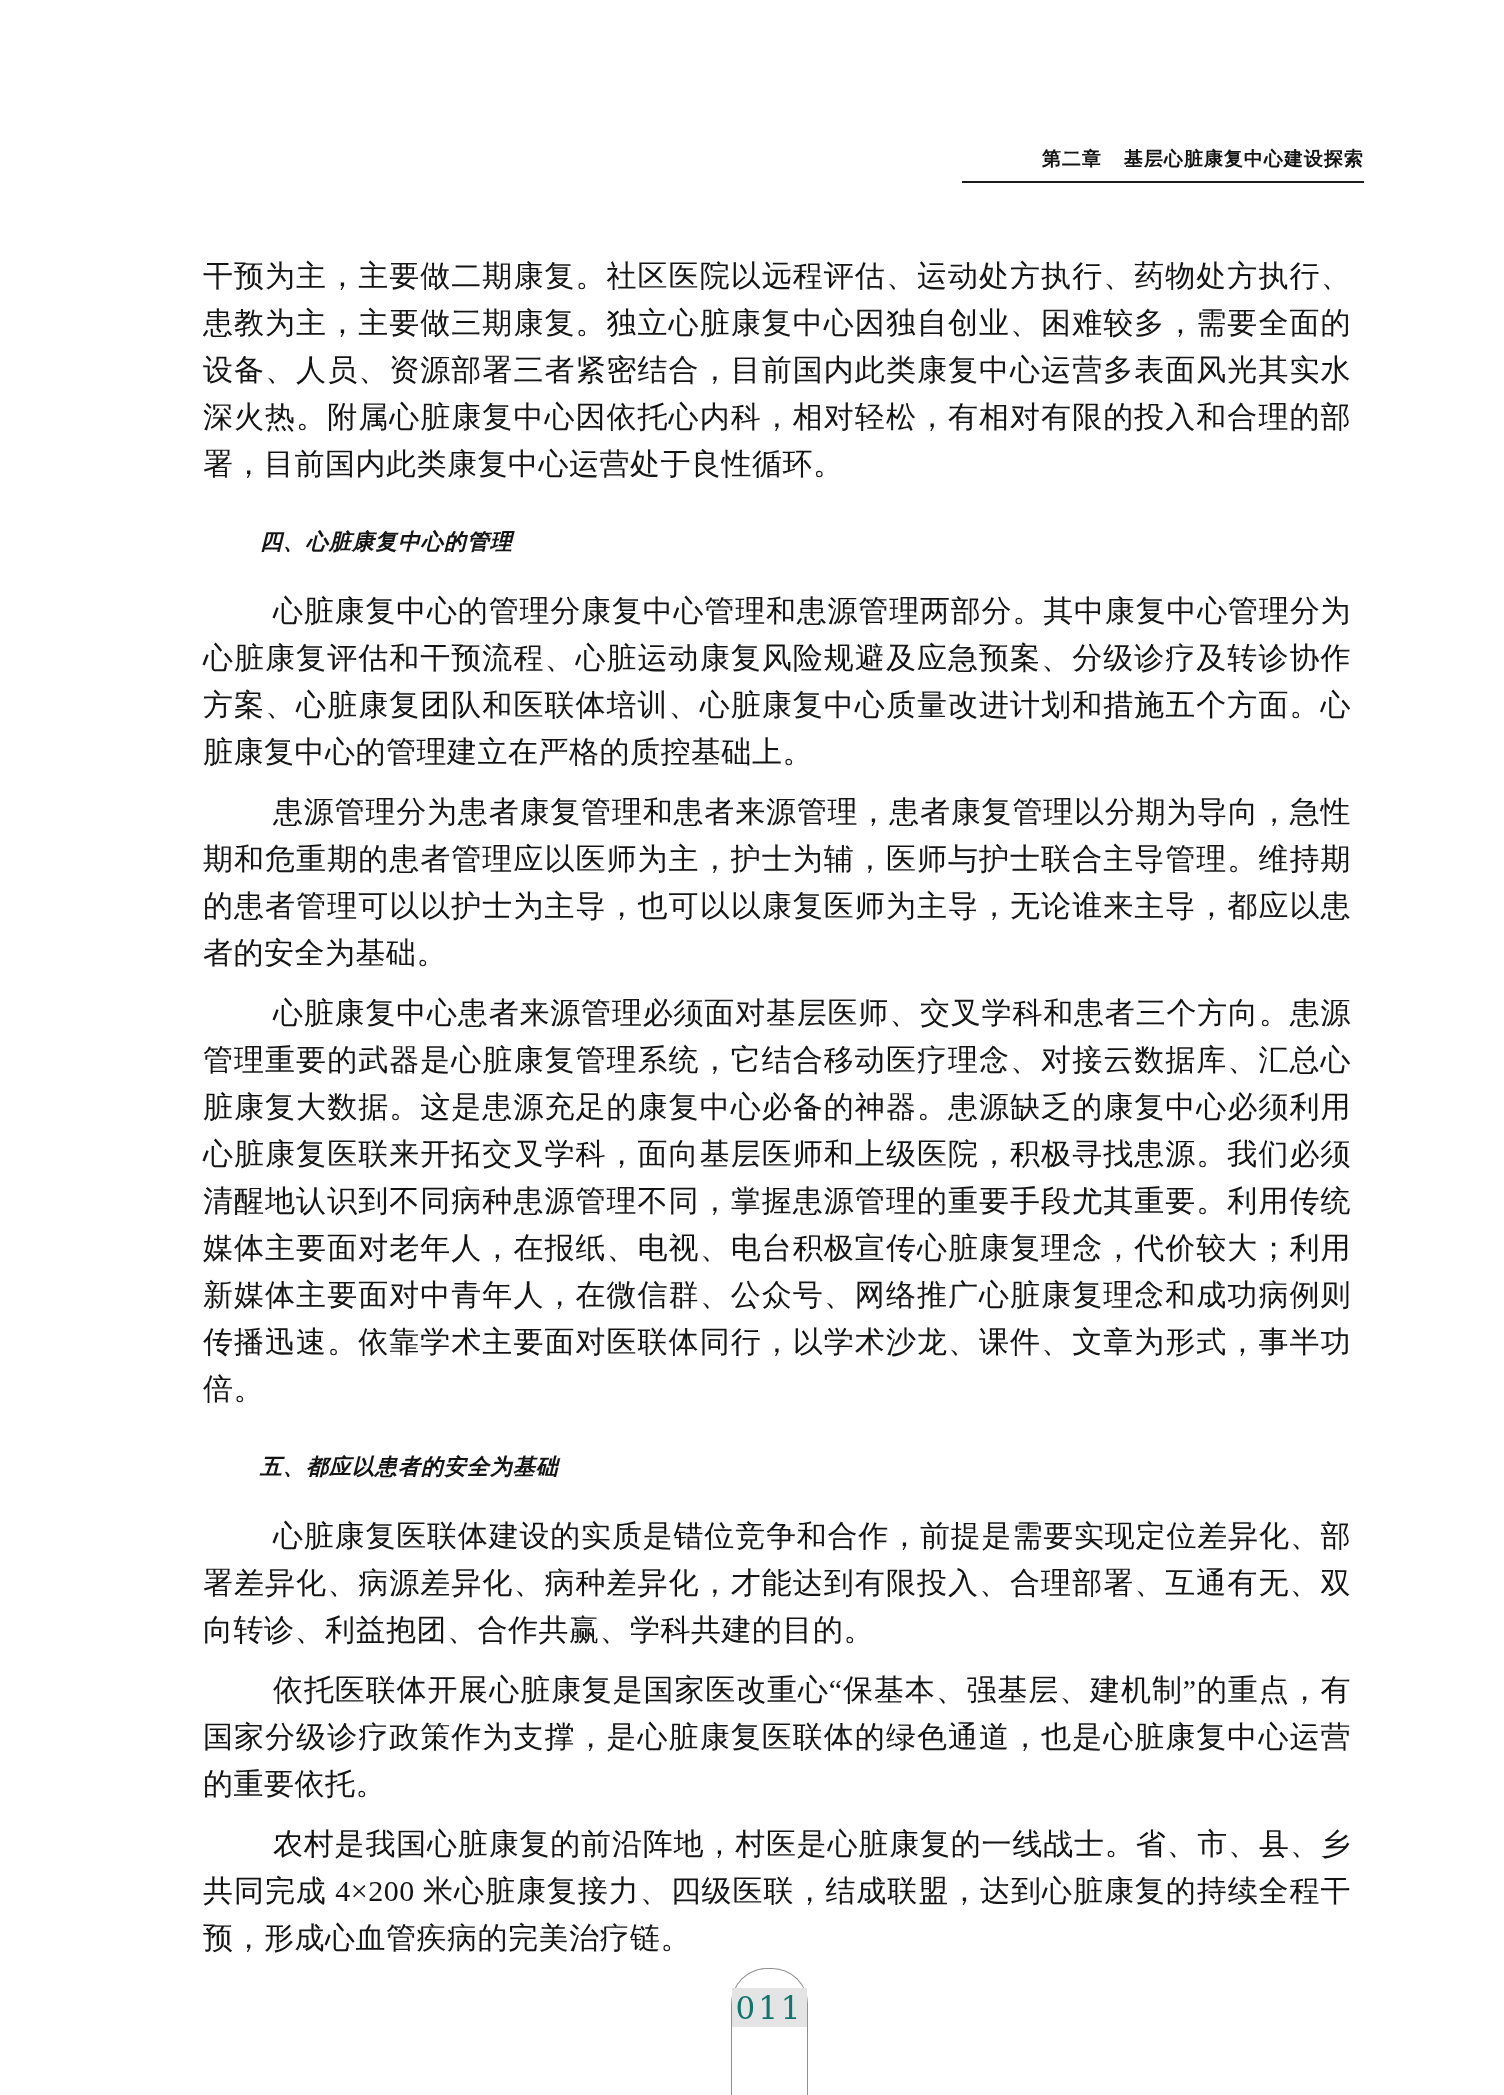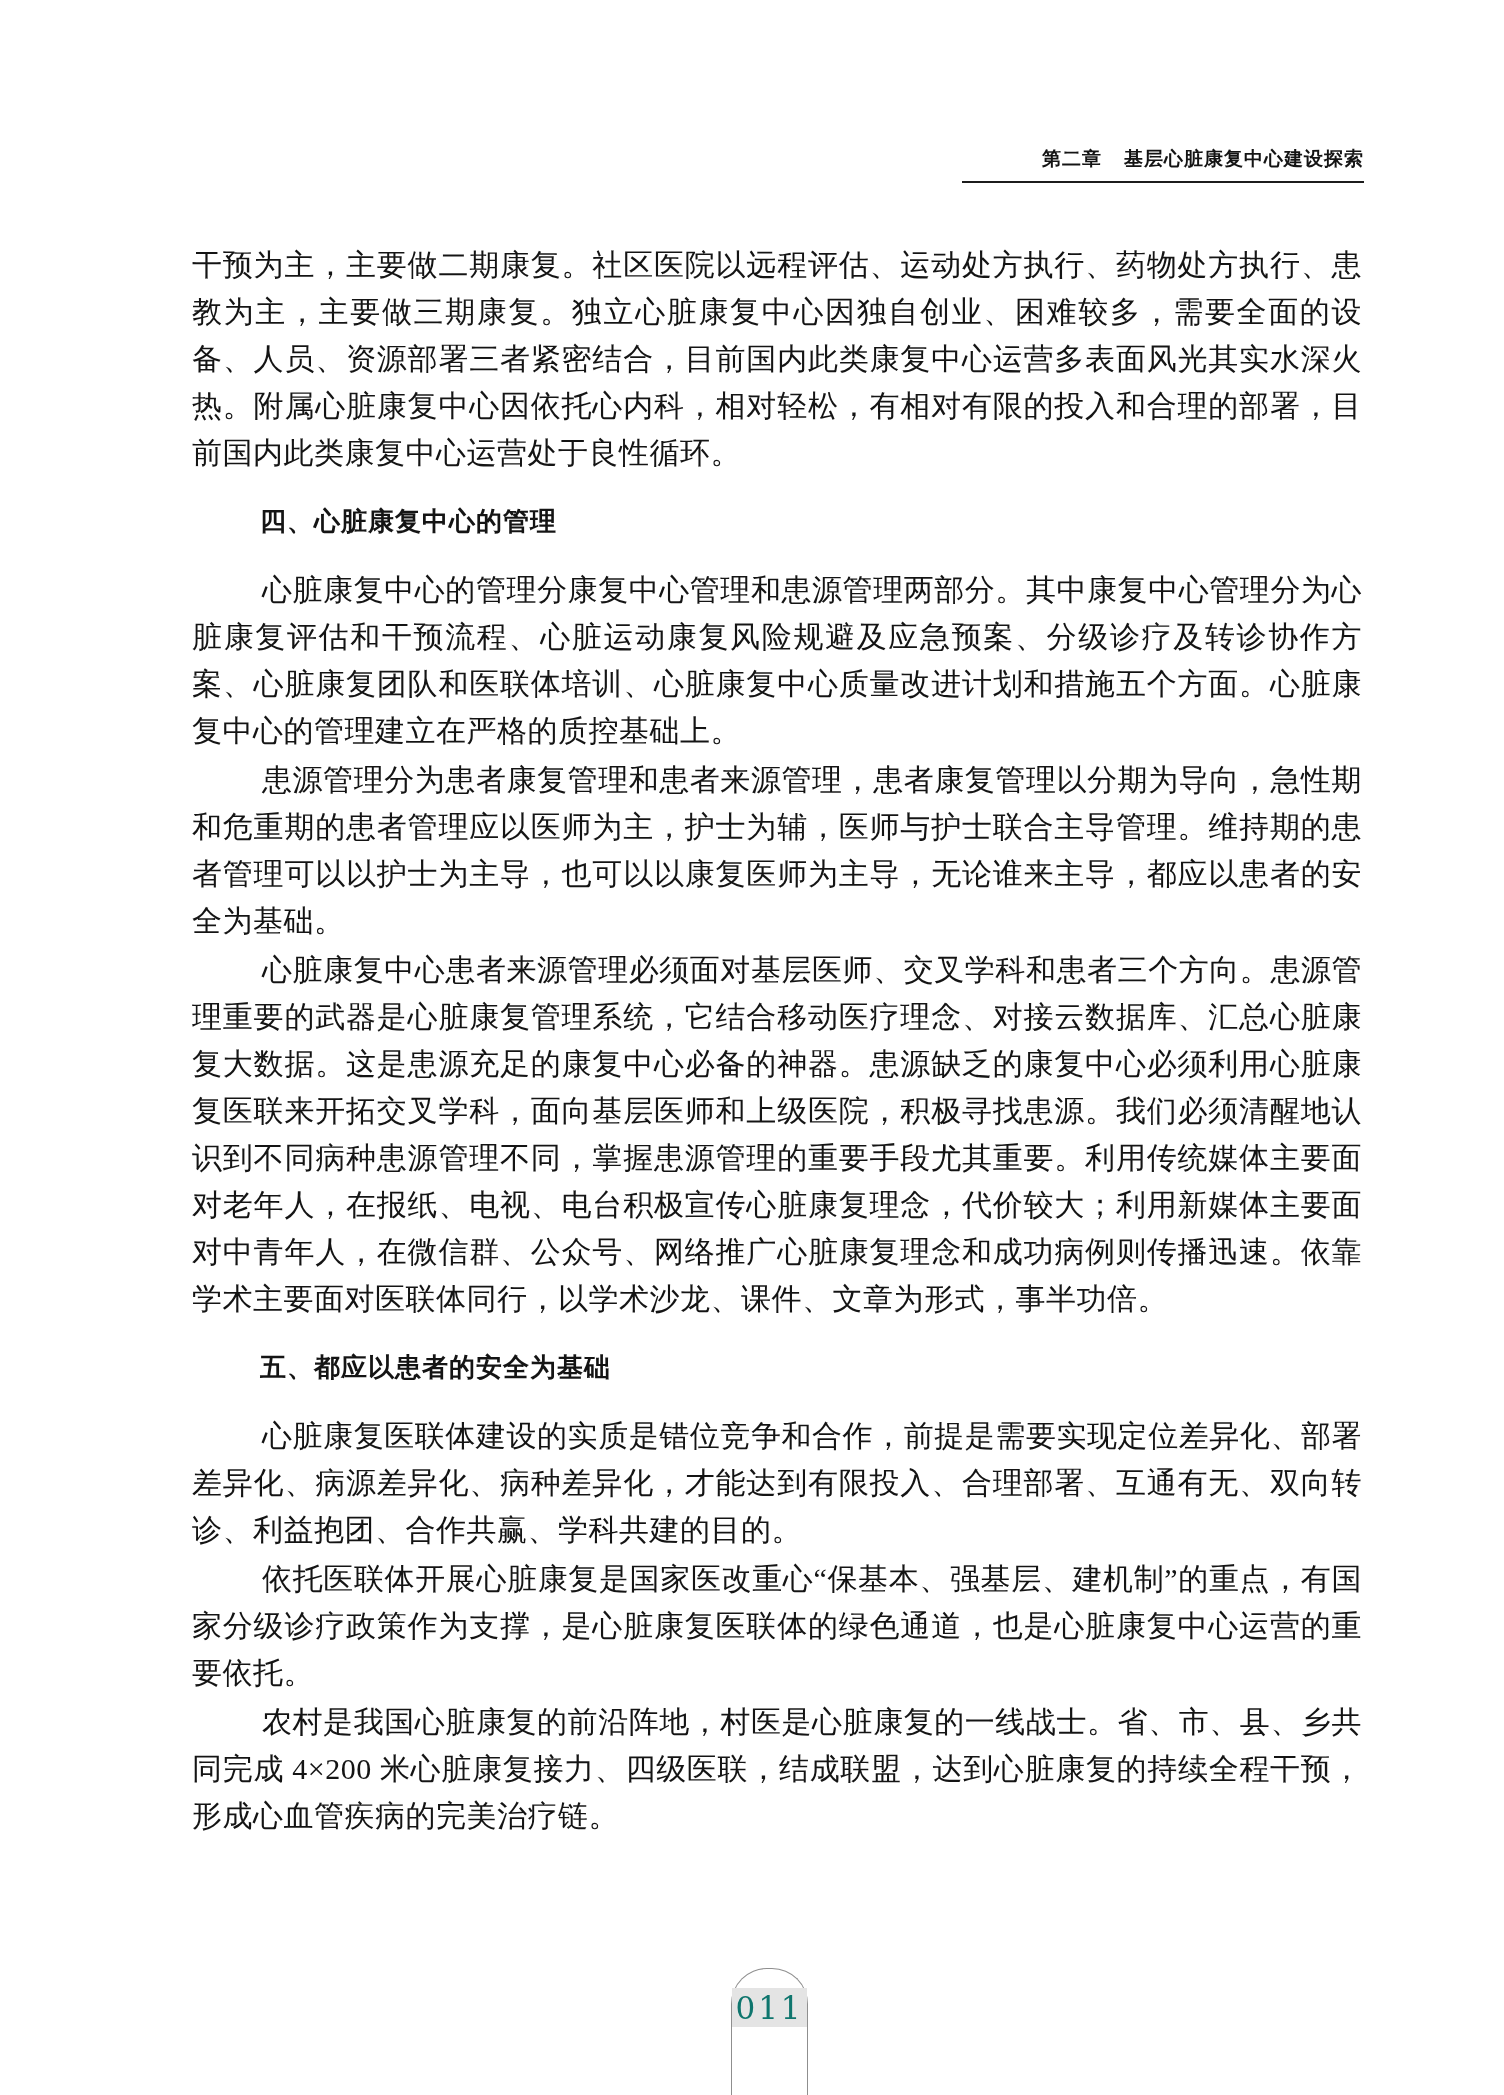--- a/index.html
+++ b/index.html
@@ -27,36 +27,37 @@
     width:402px;height:2px;
     background:#1c1c1c;
   }
   
   .body-text{
     position:absolute;
     left:190px;top:239px;
     width:1174px;
   }
   .body-text p{
-    margin:2px;
+    margin:13px;
     font-size:30px;
     line-height:47px;
     text-align:justify;
     text-indent:70px;
     letter-spacing:0.5px;
   }
   .body-text p.cont{text-indent:0;}
   .body-text h2{
     font-family:"Liberation Sans","DejaVu Sans",sans-serif;
     font-weight:700;
-    font-size:26px;
+    font-size:22px;
     line-height:46px;
-    margin:22px 0 22px 0;
+    margin:32px 0 22px 0;
     text-indent:70px;
     letter-spacing:1px;
+    font-style:italic;
   }
   
   .page-tab{
     position:absolute;
     left:731px;top:1968px;
     width:77px;height:130px;
     background:#ffffff;
     border:1px solid #8f8f8f;
     border-bottom:none;
     border-radius:36px 36px 0 0;

